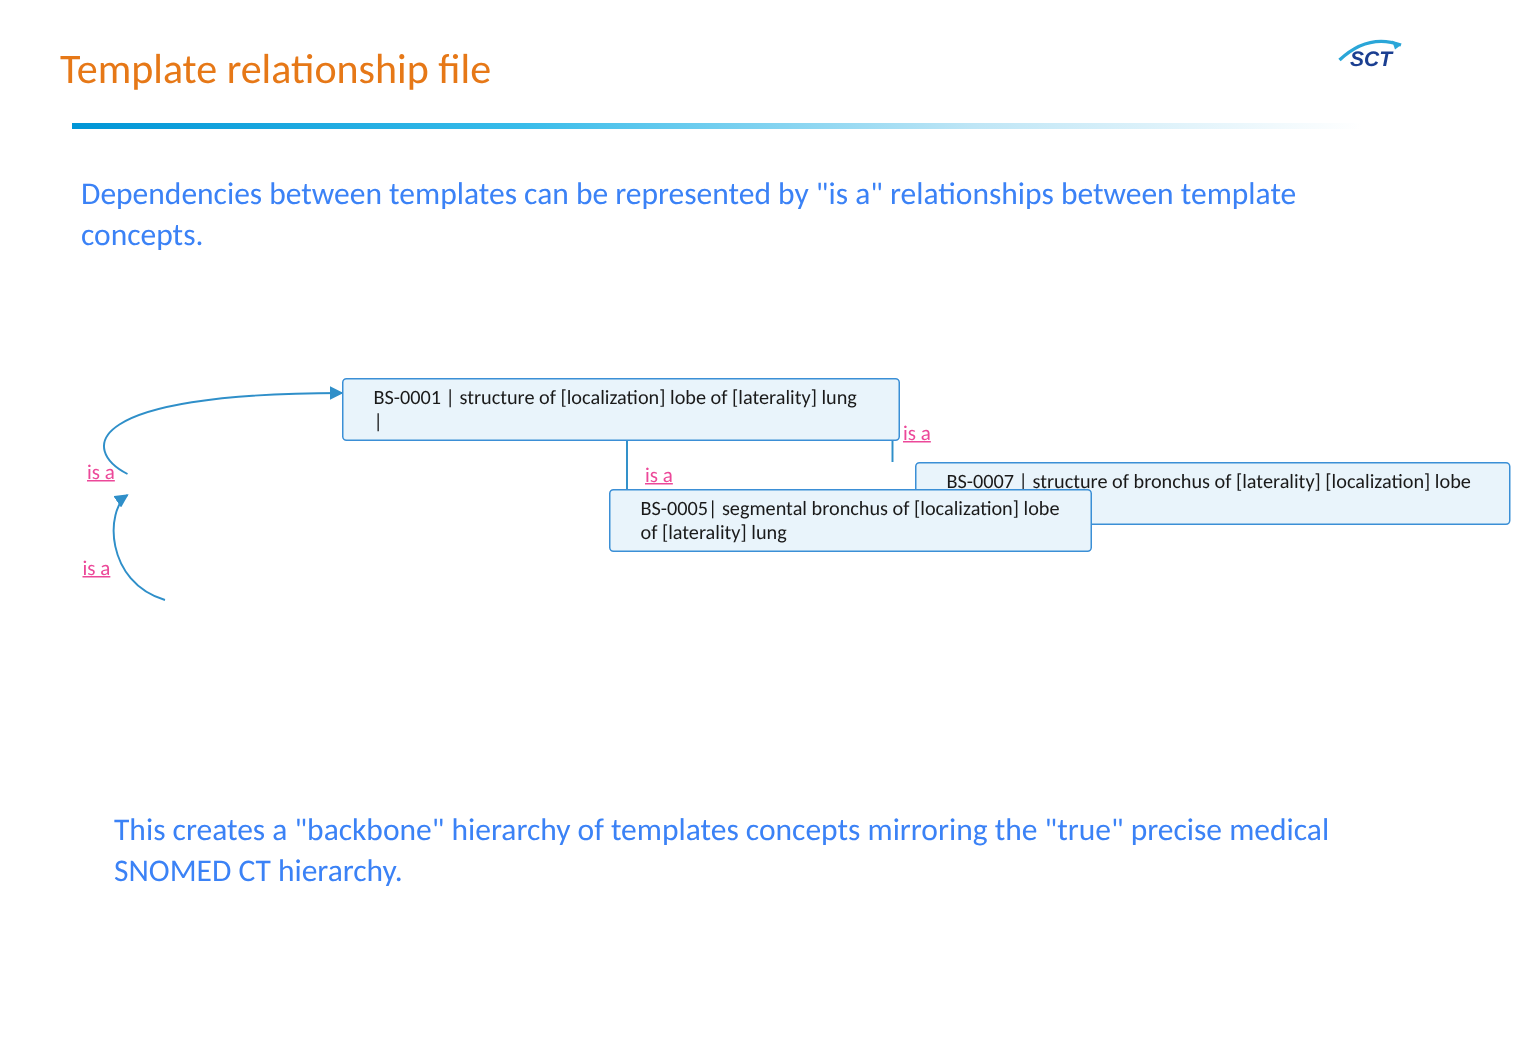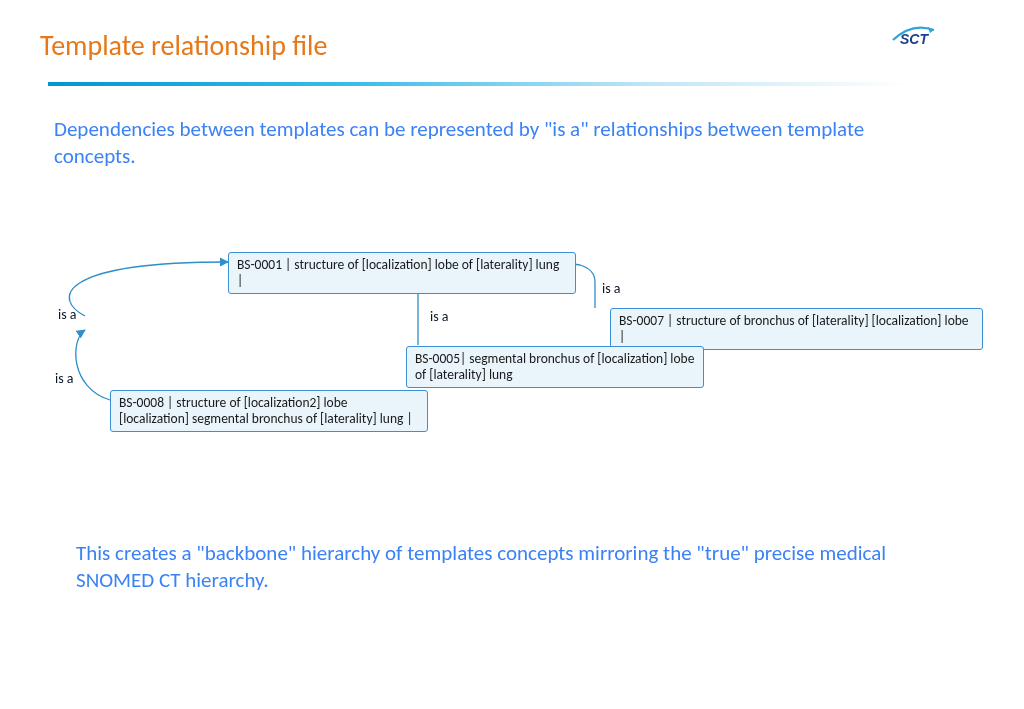--- a/index.html
+++ b/index.html
@@ -49,29 +49,30 @@
   .diagram {
     position: absolute;
     left: 0; top: 0; width: 1024px; height: 709px;
   }
 
   .box {
     position: absolute;
     background: #e9f4fb;
     border: 1px solid #3b8fd6;
     border-radius: 3px;
-    padding: 4px 8px;
+    padding: 4px 20px;
     font-size: 13.5px;
     color: #1a1a1a;
     line-height: 1.2;
   }
   .label-isa {
     position: absolute;
-    color: #0f172a;
+    color: #ec4899;
     font-size: 14px;
+    text-decoration: underline;
   }
 
   svg.arrows {
     position: absolute;
     left: 0; top: 0;
     width: 1024px; height: 709px;
     pointer-events: none;
   }
 </style>
 </head>
@@ -114,21 +115,20 @@
     <div class="label-isa" style="left:58px; top:306px;">is a</div>
     <div class="label-isa" style="left:55px; top:370px;">is a</div>
     <div class="label-isa" style="left:430px; top:308px;">is a</div>
     <div class="label-isa" style="left:602px; top:280px;">is a</div>
 
     <div class="box" style="left:228px; top:252px; width:330px;">BS-0001 | structure of [localization] lobe of [laterality] lung |</div>
 
 
     <div class="box" style="left:610px; top:308px; width:355px;">BS-0007 | structure of bronchus of [laterality] [localization] lobe |</div>
 
-    <div class="box" style="left:406px; top:346px; width:280px;">BS-0005| segmental bronchus of [localization] lobe of [laterality] lung</div>
+    <div class="box" style="left:406px; top:326px; width:280px;">BS-0005| segmental bronchus of [localization] lobe of [laterality] lung</div>
 
-    <div class="box" style="left:110px; top:390px; width:300px;">BS-0008 | structure of [localization2] lobe [localization] segmental bronchus of [laterality] lung |</div>
 
   </div>
 
   <div class="para para2">This creates a "backbone" hierarchy of templates concepts mirroring the "true" precise medical SNOMED CT hierarchy.</div>
 
 </div>
 
 </body></html>

